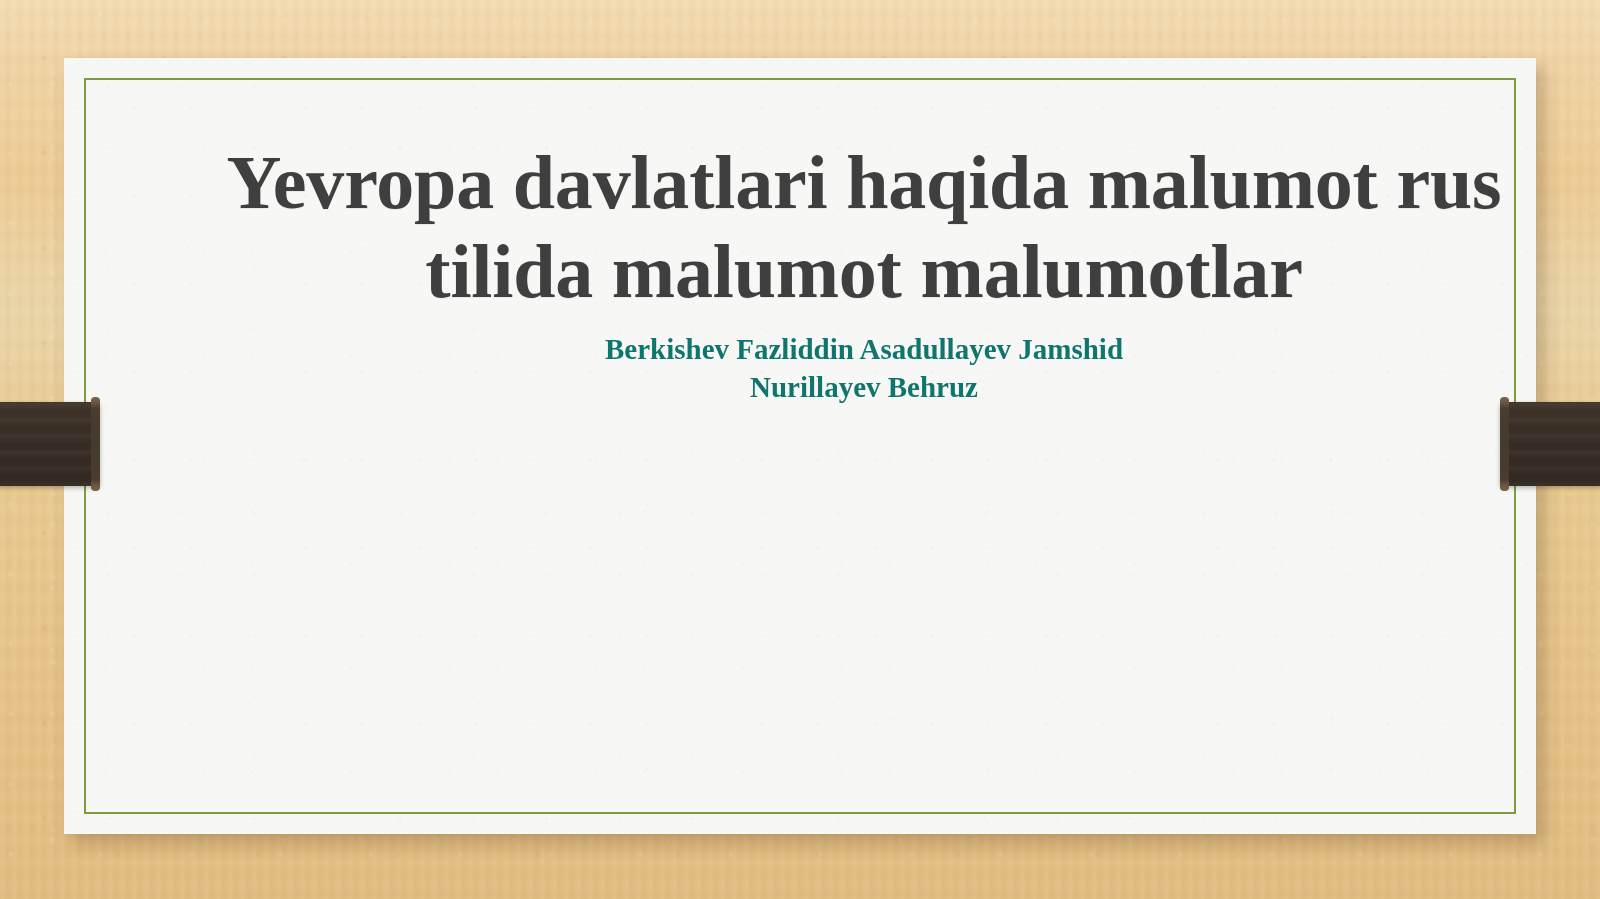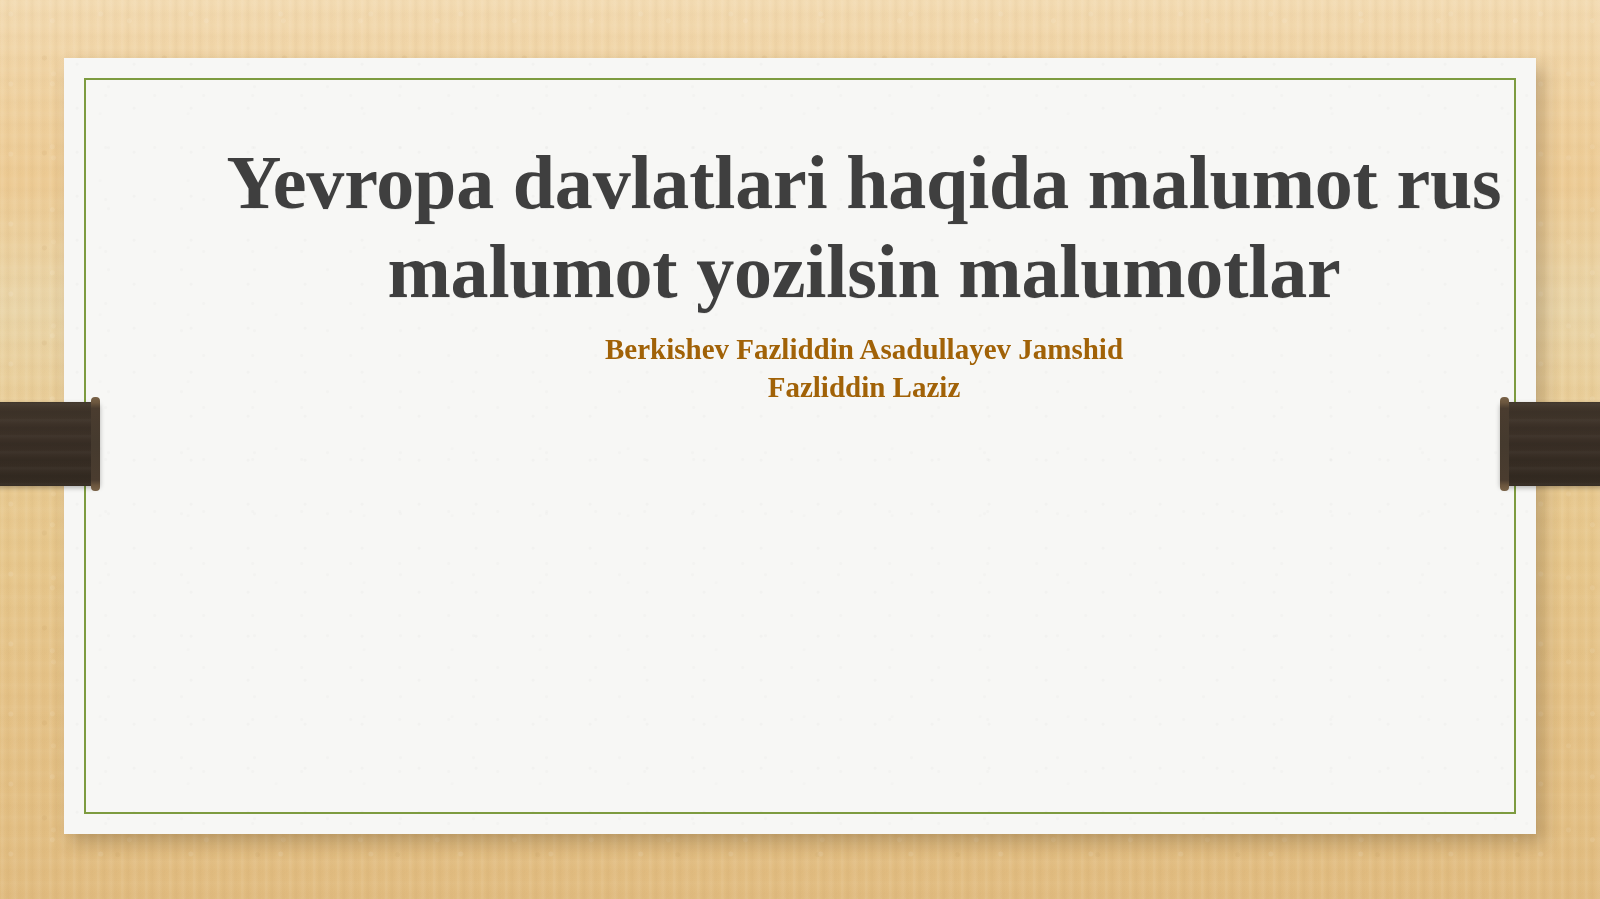--- a/index.html
+++ b/index.html
@@ -174,44 +174,44 @@
     margin: 0;
     text-shadow: 0 1px 0 rgba(0,0,0,0.06);
   }
 
   #subtitle {
     margin: 14px 0 0 0;
     font-family: "Liberation Serif", serif;
     font-weight: bold;
     font-size: 29px;
     line-height: 1.32;
-    color: #a16207;
+    color: #0f766e;
   }
   .subtitle-line { display: block; }
 </style>
 </head>
 <body>
 
 <div id="slide">
 
   <div class="wood-base"></div>
   <div class="wood-grain"></div>
   <div class="wood-bands"></div>
   <div class="wood-noise"></div>
 
   <div id="card">
     <div class="card-paper"></div>
     <div id="card-rule"></div>
 
     <div id="text-block">
-      <h1 id="title">Yevropa davlatlari haqida malumot rus malumot yozilsin malumotlar</h1>
+      <h1 id="title">Yevropa davlatlari haqida malumot rus tilida malumot malumotlar</h1>
 
       <div id="subtitle">
         <span class="subtitle-line">Berkishev Fazliddin Asadullayev Jamshid</span>
-        <span class="subtitle-line">Fazliddin Laziz</span>
+        <span class="subtitle-line">Nurillayev Behruz</span>
       </div>
     </div>
   </div>
 
   <div class="ribbon" id="ribbon-left">
     <div class="ribbon-cap"></div>
   </div>
   <div class="ribbon" id="ribbon-right">
     <div class="ribbon-cap"></div>
   </div>

